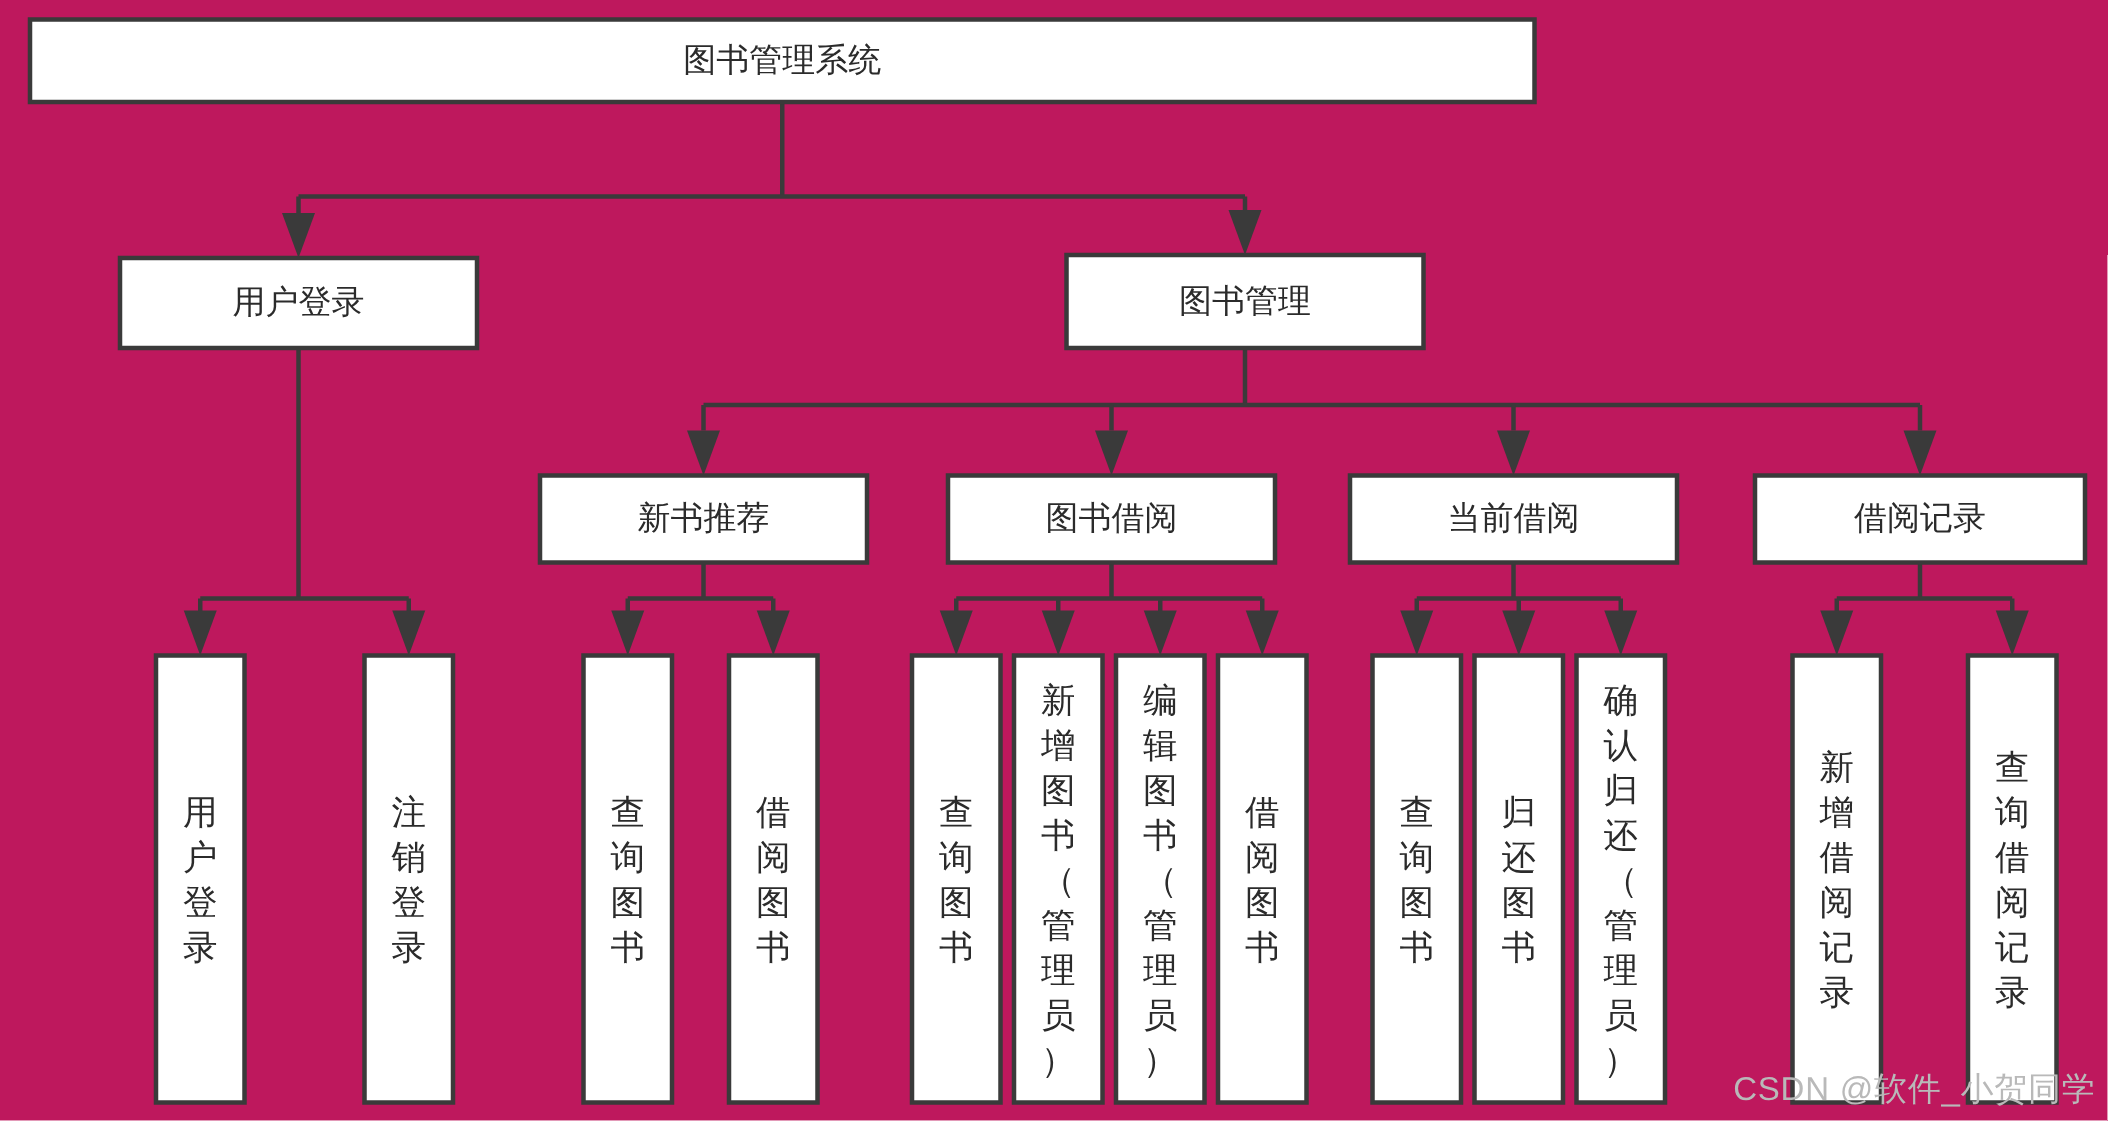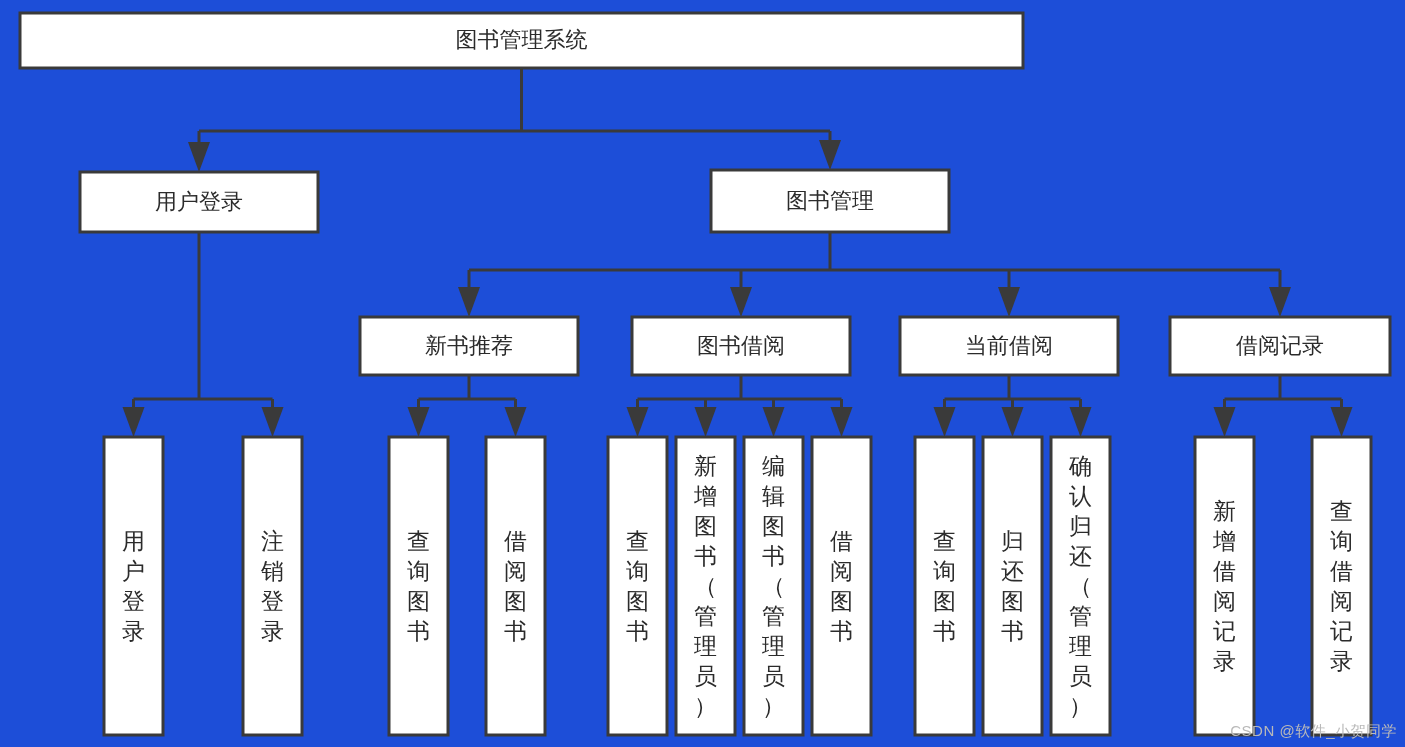--- a/index.html
+++ b/index.html
@@ -7,21 +7,21 @@
     padding: 0;
     background: #ffffff;
   }
   body {
     font-family: "Liberation Sans", "DejaVu Sans", sans-serif;
   }
   #diagram-root {
     position: relative;
     width: 1405px;
     height: 747px;
-    background: #1d4ed8;
+    background: #be185d;
     overflow: hidden;
   }
   svg.flow {
     position: absolute;
     left: 0;
     top: 0;
     width: 1405px;
     height: 747px;
     display: block;
   }
@@ -51,21 +51,21 @@
     fill: #2b2b2b;
     font-family: "Liberation Sans", "DejaVu Sans", sans-serif;
     font-size: 23px;
     text-anchor: middle;
   }
   .watermark {
     position: absolute;
     right: 8px;
     bottom: 6px;
     font-family: "Liberation Sans", "DejaVu Sans", sans-serif;
-    font-size: 15px;
+    font-size: 22px;
     color: #b9b9b9;
     white-space: nowrap;
     letter-spacing: 0.5px;
     user-select: none;
   }
 </style>
 </head>
 <body>
 
 <div id="diagram-root">

